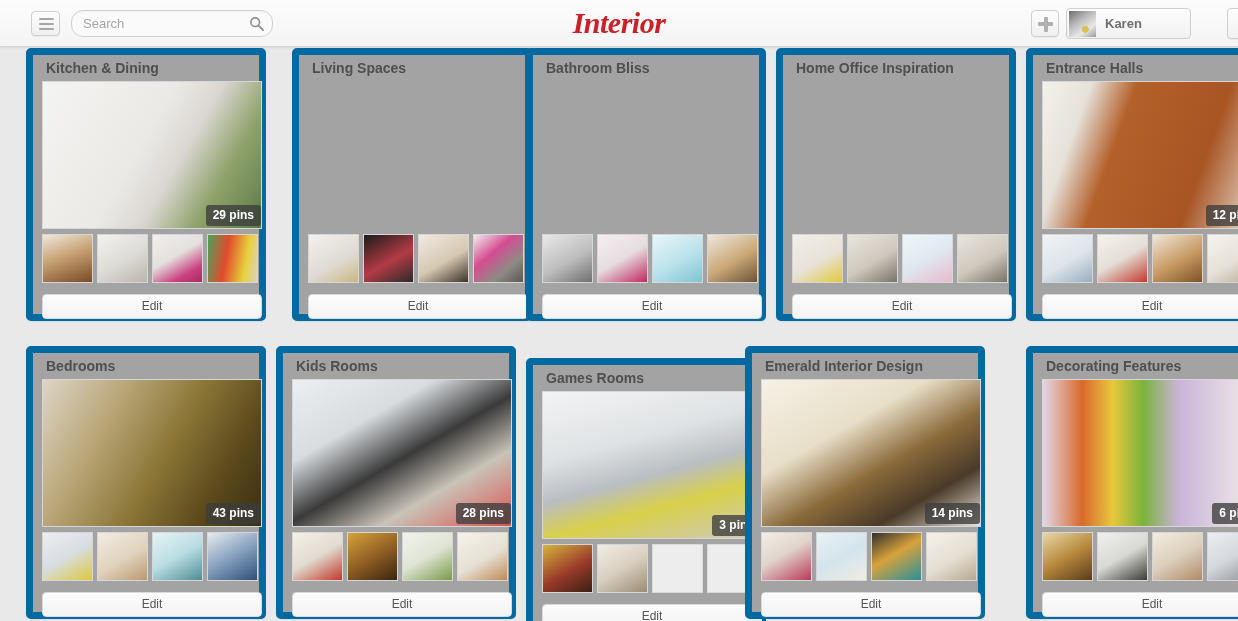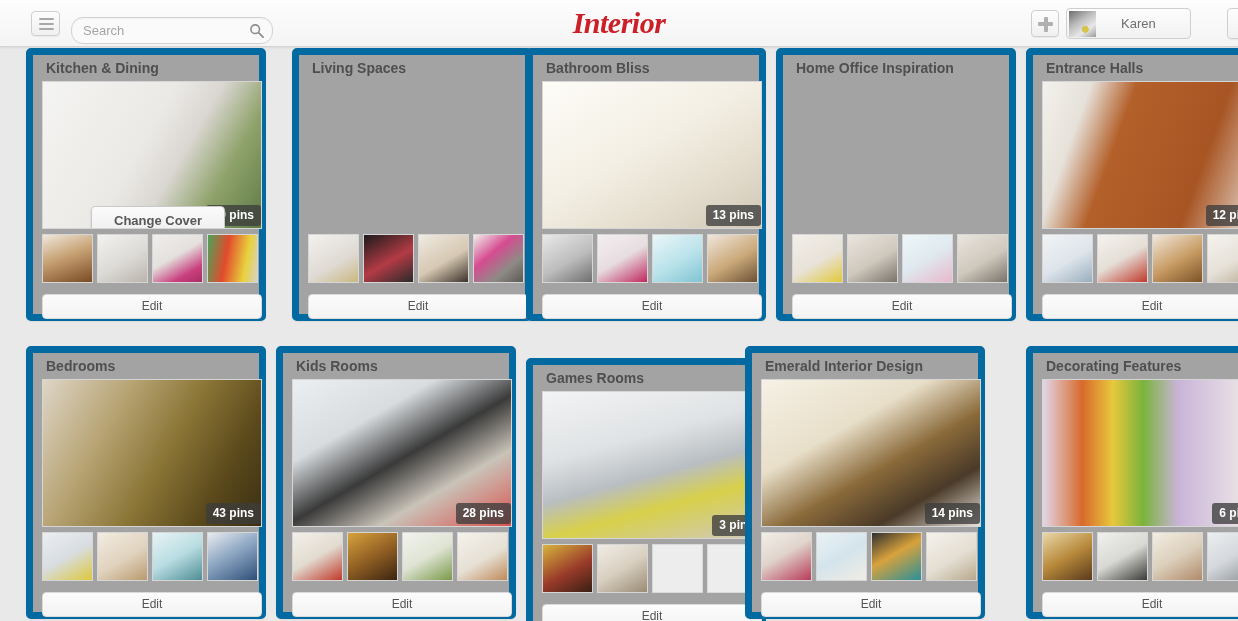--- a/index.html
+++ b/index.html
@@ -30,21 +30,21 @@
   #menu-btn { left: 31px; top: 11px; width: 29px; height: 25px; }
   #menu-btn .bar {
     position: absolute; left: 7px; width: 15px; height: 2px;
     background: #a8a8a8; border-radius: 1px;
   }
   #menu-btn .bar:nth-child(1) { top: 6px; }
   #menu-btn .bar:nth-child(2) { top: 11px; }
   #menu-btn .bar:nth-child(3) { top: 16px; }
 
   #search-box {
-    position: absolute; left: 71px; top: 17px;
+    position: absolute; left: 71px; top: 10px;
     width: 202px; height: 27px;
     background: #fafafa;
     border: 1px solid #d2d2d2;
     border-radius: 12px;
     box-shadow: inset 0 1px 2px rgba(0,0,0,0.04);
   }
   #search-input {
     position: absolute; left: 9px; top: 0;
     width: 150px; height: 25px;
     border: none; outline: none; background: transparent;
@@ -83,22 +83,22 @@
   }
   #avatar {
     position: absolute; left: 2px; top: 2px;
     width: 27px; height: 26px;
     background:
       radial-gradient(circle at 60% 70%, #d8c44a 0 14%, transparent 15%),
       linear-gradient(145deg, #6e6e6e 0%, #bdbdbd 40%, #e8e8e8 70%, #9a9a9a 100%);
     background-color: #8e8e8e;
   }
   #user-name {
-    position: absolute; left: 54px; top: 7px;
-    font-size: 13px; color: #6f6f6f; font-weight: normal;
+    position: absolute; left: 38px; top: 7px;
+    font-size: 13px; color: #6f6f6f; font-weight: bold;
   }
   #edge-btn {
     position: absolute; left: 1227px; top: 8px;
     width: 30px; height: 31px;
     background: linear-gradient(to bottom, #fdfdfd 0%, #f1f1f1 100%);
     border: 1px solid #cfcfcf; border-radius: 4px;
   }
 
   
   #grid {
@@ -200,21 +200,20 @@
 
   <div id="edge-btn" class="hdr-btn"></div>
 </div>
 
 <div id="grid">
     <div class="board" style="left: 26px; top: 1px; height: 273px;">
       <div class="board-title">Kitchen &amp; Dining</div>
       <div class="cover">
         <div class="img" style="background: linear-gradient(120deg, rgb(244, 244, 242) 0%, rgb(235, 233, 230) 45%, rgb(218, 215, 210) 60%, rgb(143, 162, 107) 78%, rgb(94, 122, 70) 100%);"></div>
         <div class="pin-badge">29 pins</div>
-        <div class="change-cover">Change Cover</div>
       </div>
       <div class="thumbs">
         <div class="thumb" style="background: linear-gradient(160deg, rgb(239, 231, 220) 0%, rgb(199, 162, 116) 45%, rgb(122, 74, 36) 100%);"></div>
         <div class="thumb" style="background: linear-gradient(150deg, rgb(242, 242, 240) 0%, rgb(220, 218, 214) 55%, rgb(185, 180, 171) 100%);"></div>
         <div class="thumb" style="background: linear-gradient(150deg, rgb(240, 238, 236) 0%, rgb(228, 224, 221) 45%, rgb(201, 64, 127) 78%, rgb(168, 44, 99) 100%);"></div>
         <div class="thumb" style="background: linear-gradient(100deg, rgb(76, 163, 90) 0%, rgb(226, 74, 44) 38%, rgb(232, 210, 60) 75%, rgb(216, 210, 196) 100%);"></div>
       </div>
       <div class="edit-btn">Edit</div>
     </div>
     <div class="board" style="left: 292px; top: 1px; height: 273px;">
@@ -222,24 +221,20 @@
       <div class="thumbs">
         <div class="thumb" style="background: linear-gradient(150deg, rgb(243, 241, 238) 0%, rgb(222, 217, 210) 60%, rgb(201, 184, 127) 100%);"></div>
         <div class="thumb" style="background: linear-gradient(150deg, rgb(27, 27, 27) 0%, rgb(179, 59, 69) 55%, rgb(42, 42, 42) 100%);"></div>
         <div class="thumb" style="background: linear-gradient(150deg, rgb(239, 234, 226) 0%, rgb(214, 200, 178) 55%, rgb(59, 50, 42) 100%);"></div>
         <div class="thumb" style="background: linear-gradient(140deg, rgb(240, 238, 235) 0%, rgb(214, 76, 145) 38%, rgb(142, 138, 134) 70%, rgb(92, 88, 84) 100%);"></div>
       </div>
       <div class="edit-btn">Edit</div>
     </div>
     <div class="board" style="left: 526px; top: 1px; height: 273px;">
       <div class="board-title">Bathroom Bliss</div>
-      <div class="cover">
-        <div class="img" style="background: linear-gradient(150deg, rgb(253, 252, 247) 0%, rgb(243, 239, 228) 45%, rgb(230, 223, 208) 70%, rgb(207, 198, 180) 100%);"></div>
-        <div class="pin-badge">13 pins</div>
-      </div>
       <div class="thumbs">
         <div class="thumb" style="background: linear-gradient(150deg, rgb(232, 232, 232) 0%, rgb(189, 189, 189) 55%, rgb(111, 111, 111) 100%);"></div>
         <div class="thumb" style="background: linear-gradient(150deg, rgb(244, 238, 240) 0%, rgb(231, 221, 224) 50%, rgb(192, 39, 95) 100%);"></div>
         <div class="thumb" style="background: linear-gradient(150deg, rgb(234, 246, 248) 0%, rgb(185, 226, 234) 55%, rgb(127, 196, 210) 100%);"></div>
         <div class="thumb" style="background: linear-gradient(150deg, rgb(239, 230, 220) 0%, rgb(202, 168, 120) 55%, rgb(107, 82, 54) 100%);"></div>
       </div>
       <div class="edit-btn">Edit</div>
     </div>
     <div class="board" style="left: 776px; top: 1px; height: 273px;">
       <div class="board-title">Home Office Inspiration</div>

